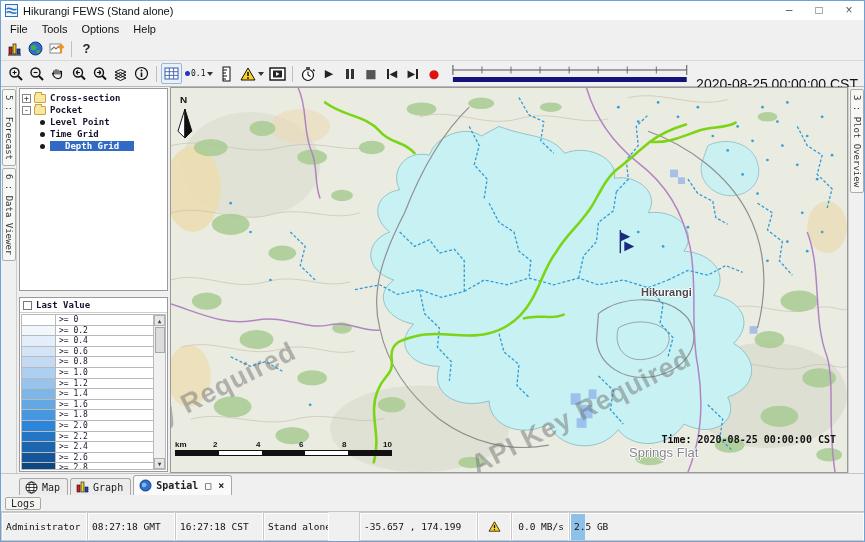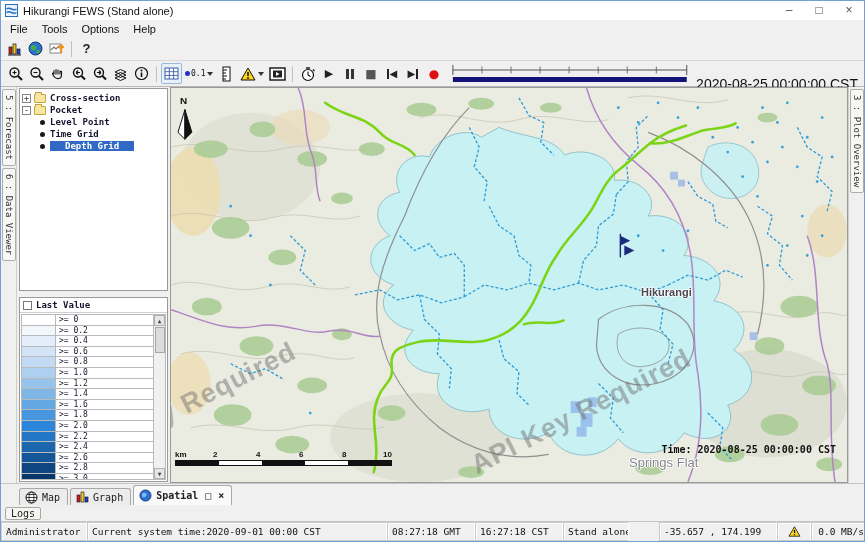--- a/index.html
+++ b/index.html
@@ -110,21 +110,21 @@
           color:#222; background:#ececec; border:1px solid #a8a8a8; border-bottom:none;
           border-radius:3px 3px 0 0; padding:2px 7px 2px 5px; height:17px; margin-right:2px; }
   .btab.active { background:#fafafa; height:20px; font-weight:bold; }
   .tab-ctl { font-size:10px; color:#222; margin-left:3px; font-weight:bold; }
 
   .logsrow { height:16px; background:#f0f0f0; display:flex; align-items:center; padding-left:4px; flex:none; }
   .logs-btn { font-size:10px; font-family:"DejaVu Sans Mono", monospace; color:#222; background:#f5f5f2;
               border:1px solid #a8a8a8; border-radius:2px; padding:0 5px; height:13px; line-height:11px;text-align:center; }
 
   
-  .statusbar { height:20px; background:#f0f0f0; border-top:1px solid #c5c5c5; display:flex; flex:none;
+  .statusbar { height:30px; background:#f0f0f0; border-top:1px solid #c5c5c5; display:flex; flex:none;
                font-family:"DejaVu Sans Mono", monospace; font-size:9.5px; color:#111; }
   .scell { border:1px solid #c9c9c9; border-right-color:#fff; box-shadow:inset 1px 1px 0 #fdfdfd;
            display:flex; align-items:center; padding:0 4px; white-space:nowrap; overflow:hidden; flex:none; }
   .scell.mem { background:linear-gradient(90deg,#8ec1e8 0 15px,#f0f0f0 15px); flex:1; }
   .scell.warn { justify-content:center; }
 
   svg text { font-family:"Liberation Sans", sans-serif; }
 </style>
 </head>
 <body>
@@ -655,21 +655,20 @@
       <span class="tab-ctl">×</span>
     </span>
   </div>
 
   <div class="logsrow">
     <span class="logs-btn">Logs</span>
   </div>
 
   <div class="statusbar">
     <span class="scell" style="width:86px;">Administrator</span>
-    <span class="scell" style="width:300px;">Current system time:2020-09-01 00:00 CST</span>
     <span class="scell" style="width:88px;">08:27:18 GMT</span>
     <span class="scell" style="width:88px;">16:27:18 CST</span>
     <span class="scell" style="width:66px;">Stand alone</span>
     <span class="scell" style="width:118px;margin-left:30px;">-35.657 , 174.199</span>
     <span class="scell warn" style="width:34px;">
       <svg width="13" height="11" viewBox="0 0 16 14">
           <path d="M8 1 L15 13 H1 Z" fill="#ffd21e" stroke="#111" stroke-width="1"></path>
           <path d="M8 5 V9" stroke="#111" stroke-width="1.6"></path>
           <circle cx="8" cy="11" r="0.9" fill="#111"></circle>
         </svg>

